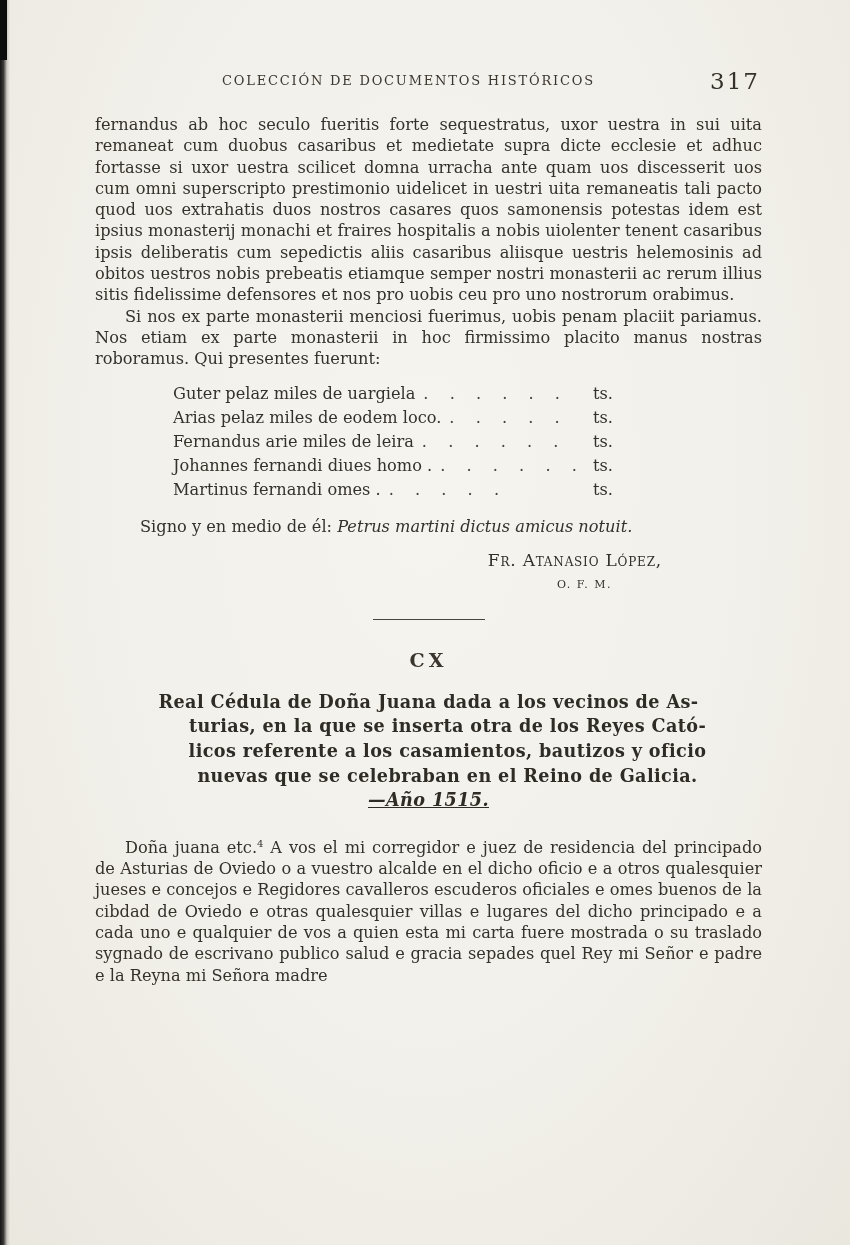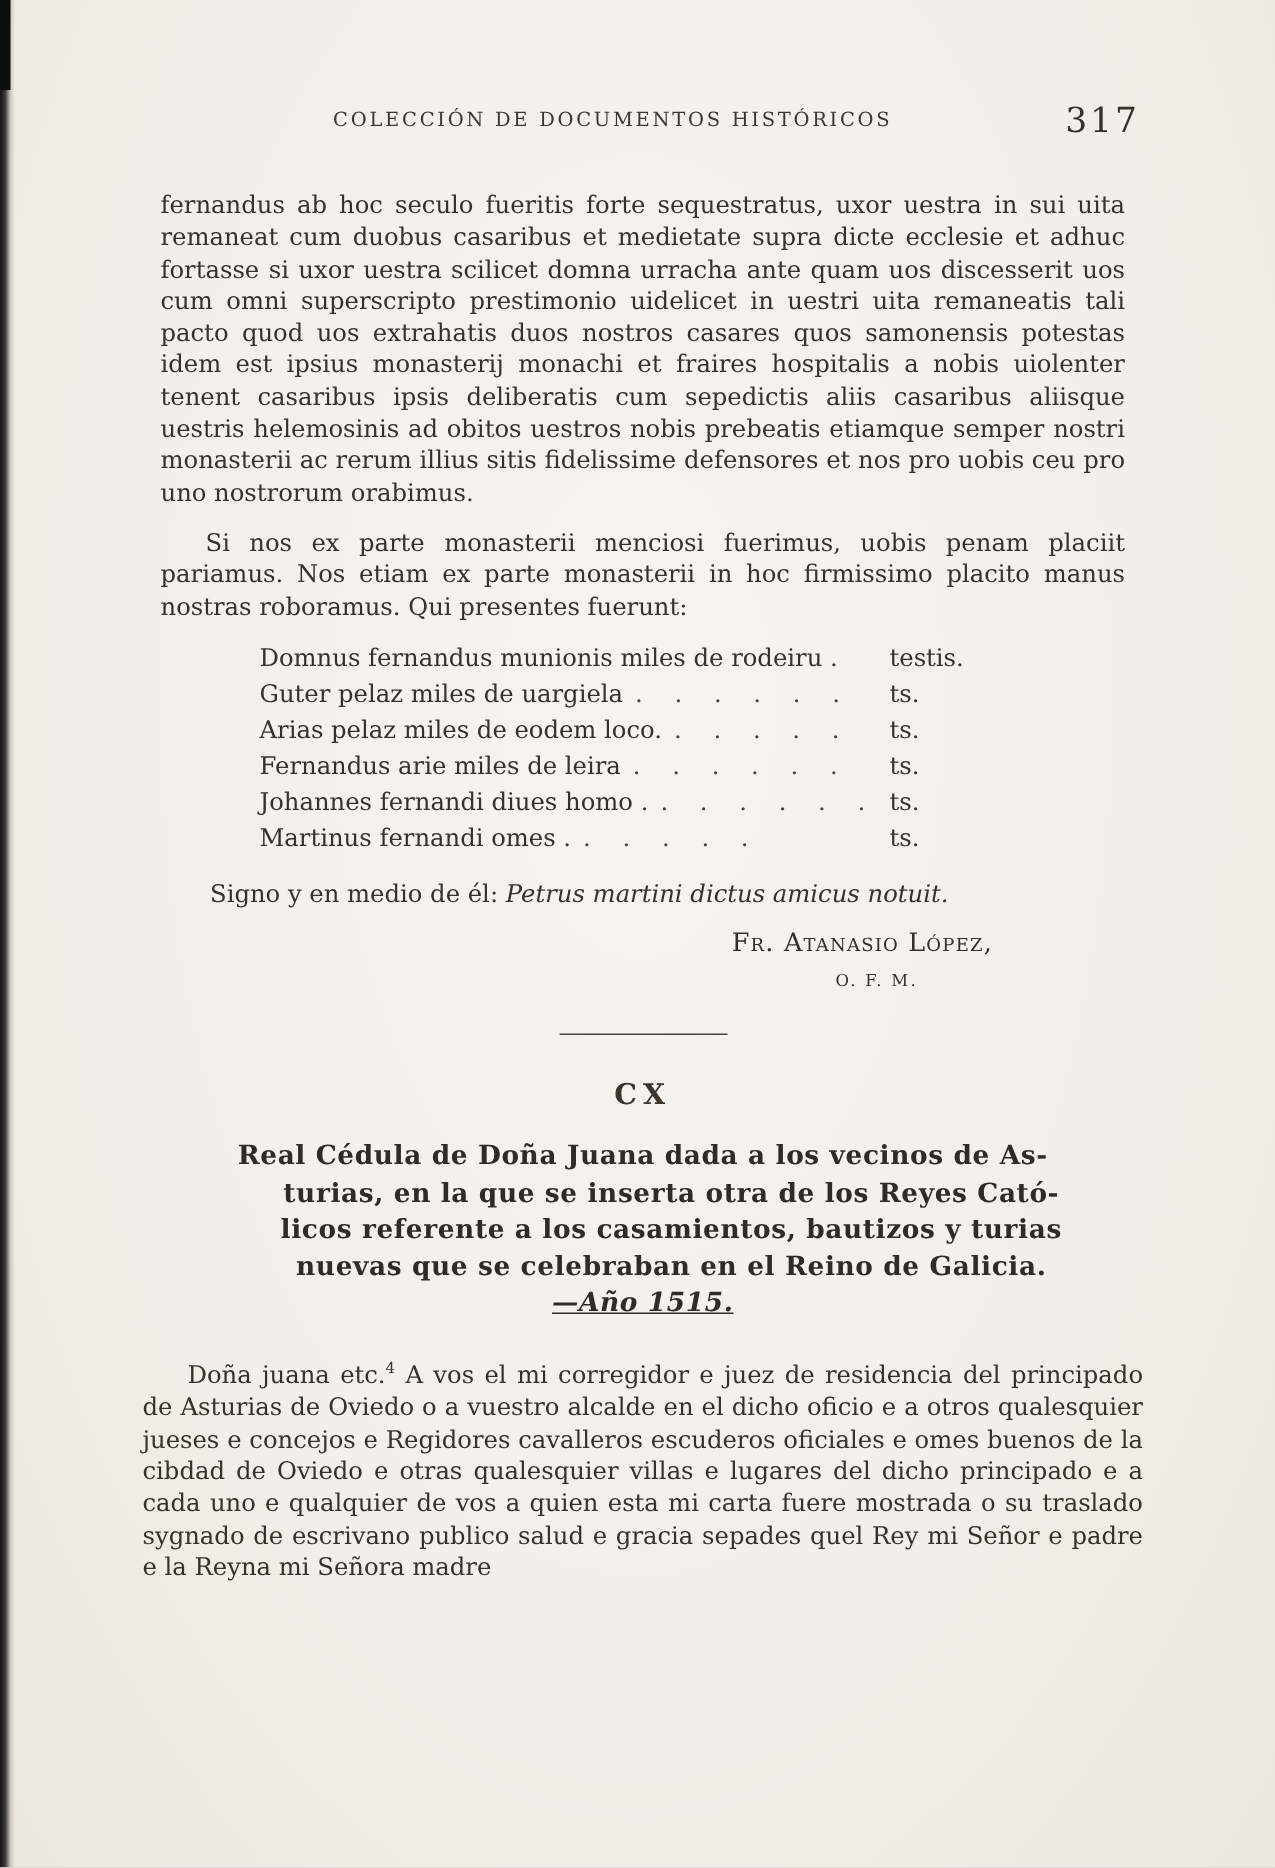--- a/index.html
+++ b/index.html
@@ -22,21 +22,21 @@
   .header { position:absolute; top:68px; left:95px; width:667px; height:26px; }
   .running-title {
     position:absolute; left:0; right:40px; text-align:center;
     font-size:13px; letter-spacing:1.8px; color:#3c372f; top:5px;
   }
   .page-number { position:absolute; right:2px; top:0; font-size:23px; letter-spacing:2px; }
   .text-block {
     position:absolute; top:114px; left:95px; width:667px;
     font-size:16.2px; line-height:21.3px; text-align:justify;
   }
-  .para { margin:12px; }
+  .para { margin:0; }
   .para.indented { text-indent:30px; }
   .witness-list { margin:12px 0 0 78px; width:478px; line-height:24px; text-align:left; }
   .witness-row { display:flex; align-items:baseline; }
   .w-name { white-space:nowrap; }
   .w-dots { flex:1; overflow:hidden; white-space:nowrap; padding:0 8px; word-spacing:16px; color:#45403a; }
   .w-mark { flex:none; width:58px; text-align:left; }
   .signo-line { margin:14px 0 0 0; text-indent:45px; text-align:left; }
   .italic { font-style:italic;margin-top:36px; }
   .signature { margin-top:13px; }
   .sig-name {
@@ -70,25 +70,20 @@
     <span class="page-number">317</span>
   </div>
 
   <div class="text-block">
 
     <p class="para">fernandus ab hoc seculo fueritis forte sequestratus, uxor uestra in sui uita remaneat cum duobus casaribus et medietate supra dicte ecclesie et adhuc fortasse si uxor uestra scilicet domna urracha ante quam uos discesserit uos cum omni superscripto prestimonio uidelicet in uestri uita remaneatis tali pacto quod uos extrahatis duos nostros casares quos samonensis potestas idem est ipsius monasterij monachi et fraires hospitalis a nobis uiolenter tenent casaribus ipsis deliberatis cum sepedictis aliis casaribus aliisque uestris helemosinis ad obitos uestros nobis prebeatis etiamque semper nostri monasterii ac rerum illius sitis fidelissime defensores et nos pro uobis ceu pro uno nostrorum orabimus.</p>
     <p class="para indented">Si nos ex parte monasterii menciosi fuerimus, uobis penam placiit pariamus. Nos etiam ex parte monasterii in hoc firmissimo placito manus nostras roboramus. Qui presentes fuerunt:</p>
 
     <div class="witness-list">
       <div class="witness-row">
-        <span class="w-name">Domnus fernandus munionis miles de rodeiru .</span>
-        <span class="w-dots"></span>
-        <span class="w-mark">testis.</span>
-      </div>
-      <div class="witness-row">
         <span class="w-name">Guter pelaz miles de uargiela</span>
         <span class="w-dots">. . . . . .</span>
         <span class="w-mark">ts.</span>
       </div>
       <div class="witness-row">
         <span class="w-name">Arias pelaz miles de eodem loco.</span>
         <span class="w-dots">. . . . .</span>
         <span class="w-mark">ts.</span>
       </div>
       <div class="witness-row">
@@ -115,21 +110,21 @@
       <div class="sig-order">O. F. M.</div>
     </div>
 
     <hr class="separator-rule">
 
     <div class="section-number">CX</div>
 
     <div class="doc-heading">
       <div>Real Cédula de Doña Juana dada a los vecinos de As-</div>
       <div class="cont">turias, en la que se inserta otra de los Reyes Cató-</div>
-      <div class="cont">licos referente a los casamientos, bautizos y turias</div>
+      <div class="cont">licos referente a los casamientos, bautizos y oficio</div>
       <div class="cont">nuevas que se celebraban en el Reino de Galicia.</div>
       <div class="year">—Año 1515.</div>
     </div>
 
     <p class="body-para"><span>Doña juana etc.</span><sup class="fnmark">4</sup><span> A vos el mi corregidor e juez de residencia del principado de Asturias de Oviedo o a vuestro alcalde en el dicho oficio e a otros qualesquier jueses e concejos e Regidores cavalleros escuderos oficiales e omes buenos de la cibdad de Oviedo e otras qualesquier villas e lugares del dicho principado e a cada uno e qualquier de vos a quien esta mi carta fuere mostrada o su traslado sygnado de escrivano publico salud e gracia sepades quel Rey mi Señor e padre e la Reyna mi Señora madre</span></p>
 
   </div>
 </div>
 
 </body></html>

